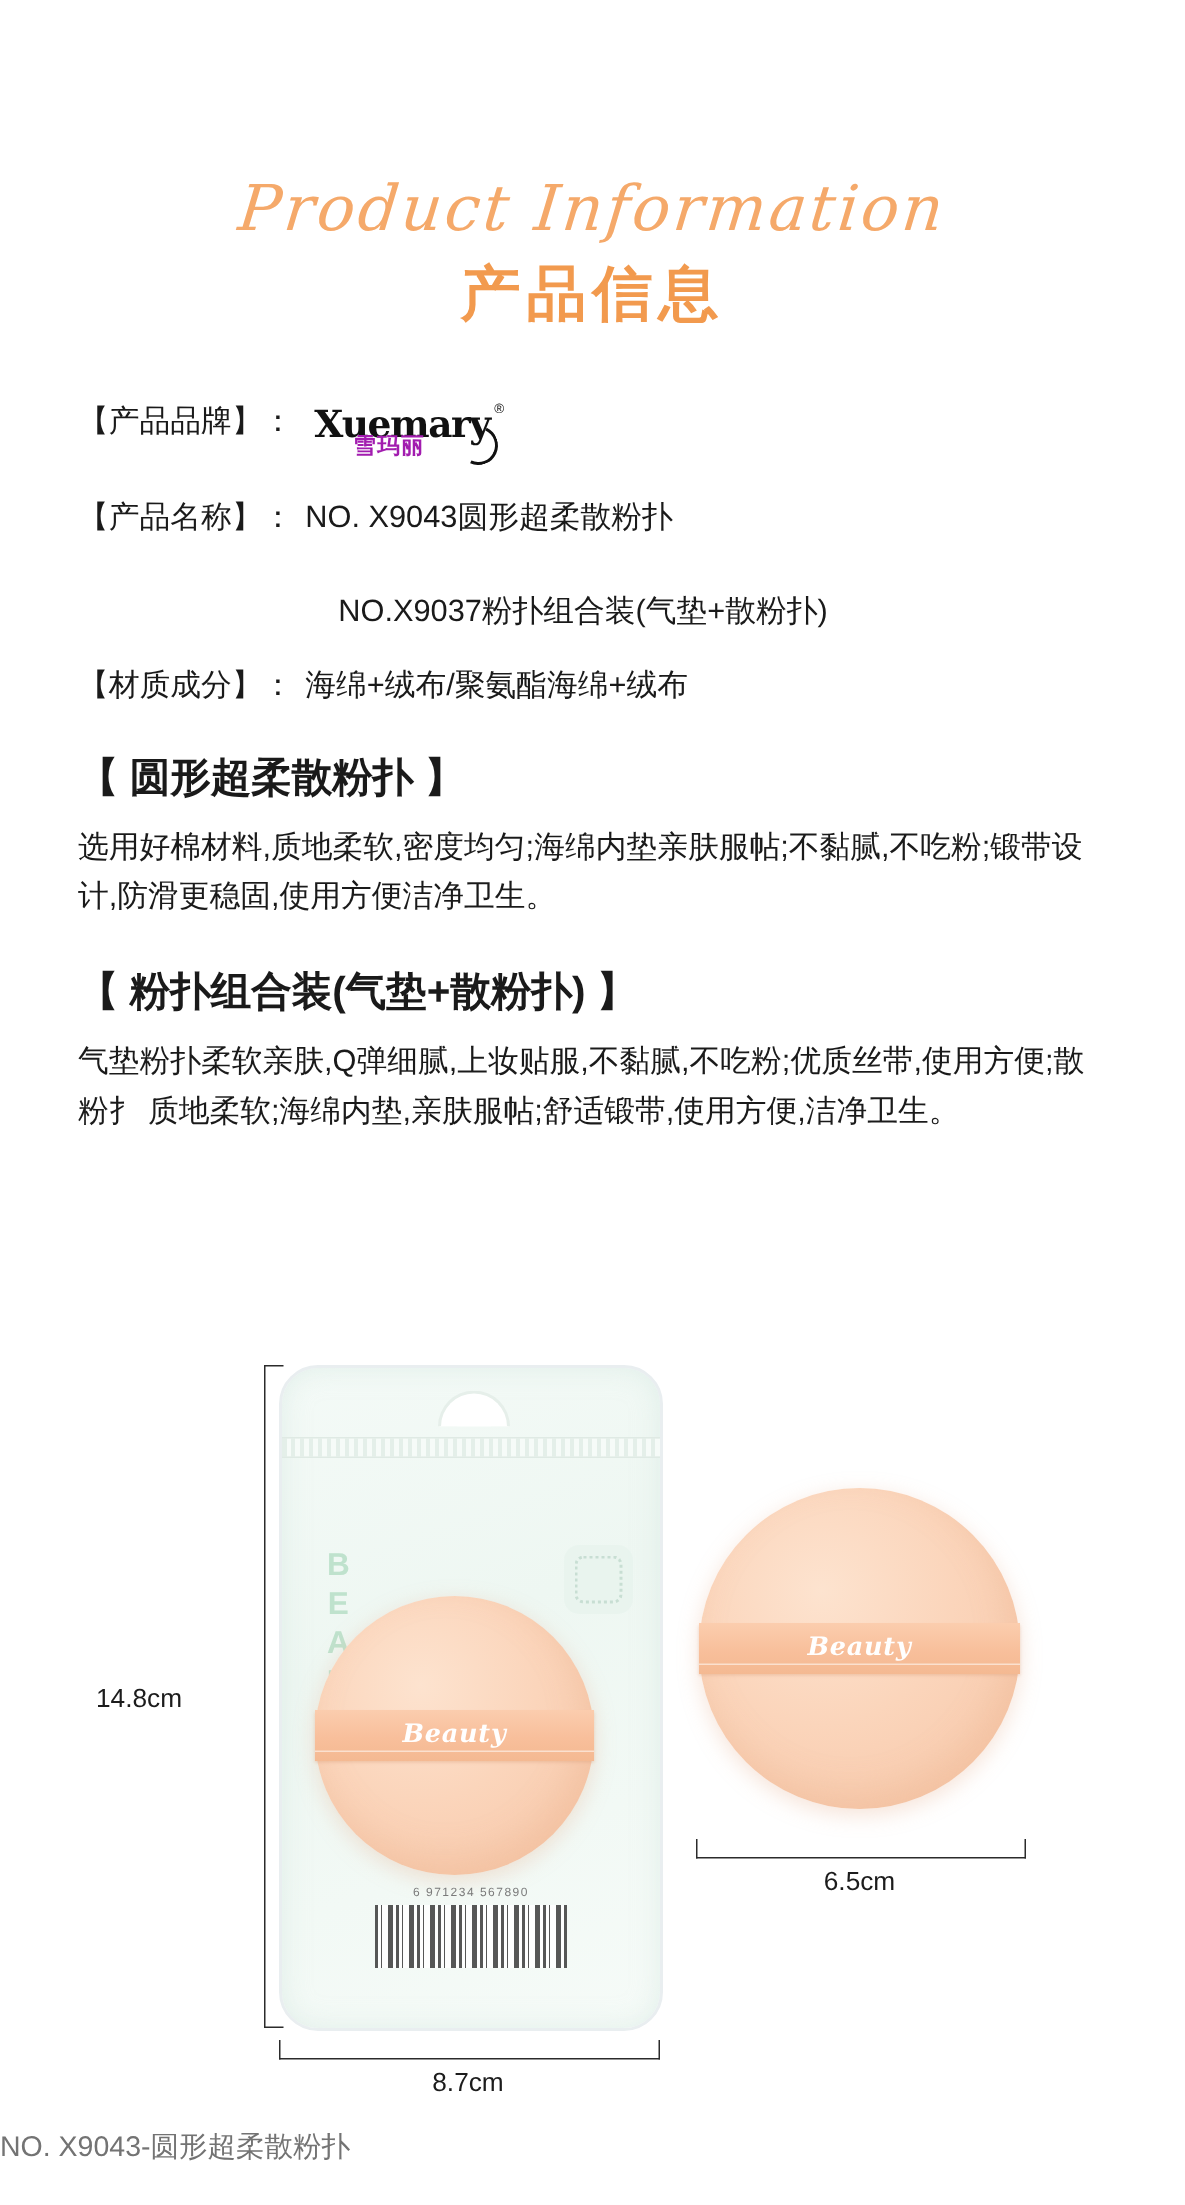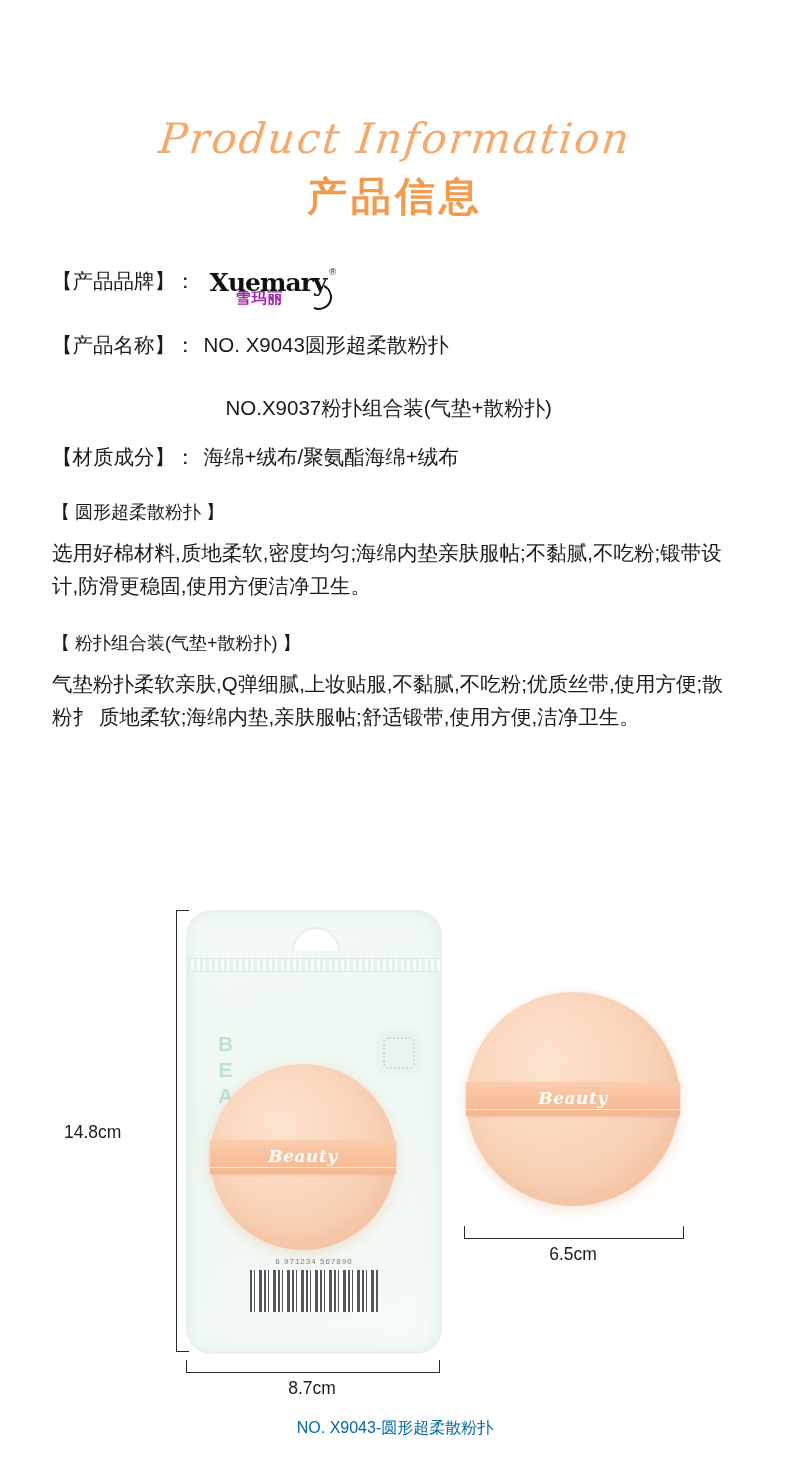--- a/index.html
+++ b/index.html
@@ -114,22 +114,23 @@
     border-top-color: transparent;
     transform: rotate(-20deg);
   }
 
   
   .section {
     padding: 0 52px;
     margin-top: 28px;
   }
   .section-title {
-    font-size: 18px;
+    font-size: 27px;
     margin-bottom: 12px;
+    font-weight: bold;
   }
   .section-body {
     font-size: 20.5px;
     line-height: 1.62;
     letter-spacing: 0px;
   }
 
   
   .package {
     position: absolute;
@@ -326,23 +327,23 @@
     text-align: center;
     font-size: 17.5px;
     color: #1c1c1c;
   }
 
   .caption {
     position: absolute;
     left: 0;
     right: 0;
     top: 1418px;
-    text-align: center;
-    font-size: 16px;
-    color: #0369a1;
+    text-align: left;
+    font-size: 19px;
+    color: #737373;
   }
 </style>
 </head>
 <body>
 
 <div class="header">
   <div class="script-title">Product Information</div>
   <div class="cn-title">产品信息</div>
 </div>
 

